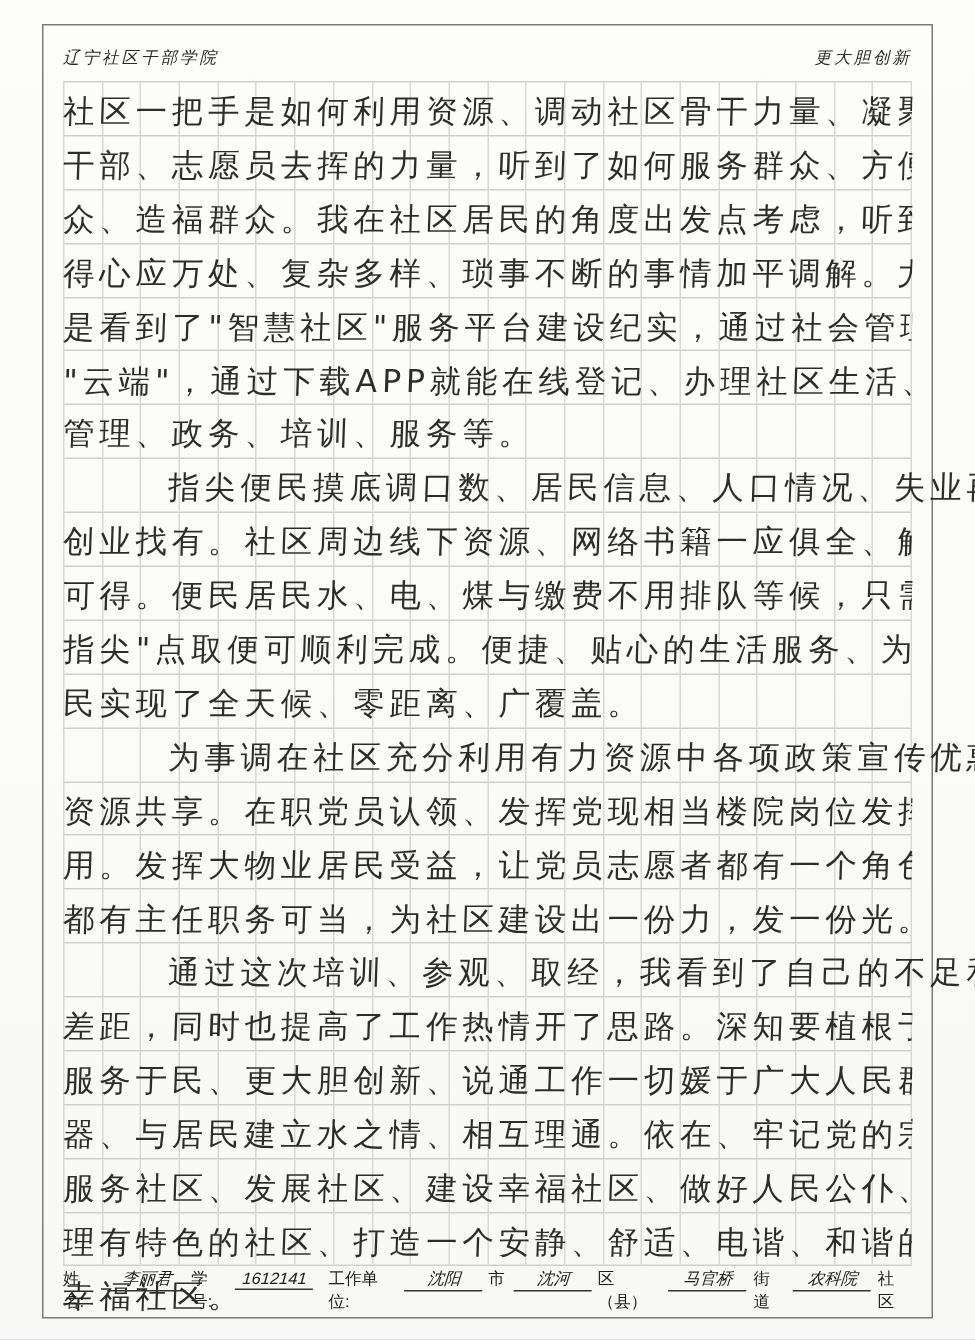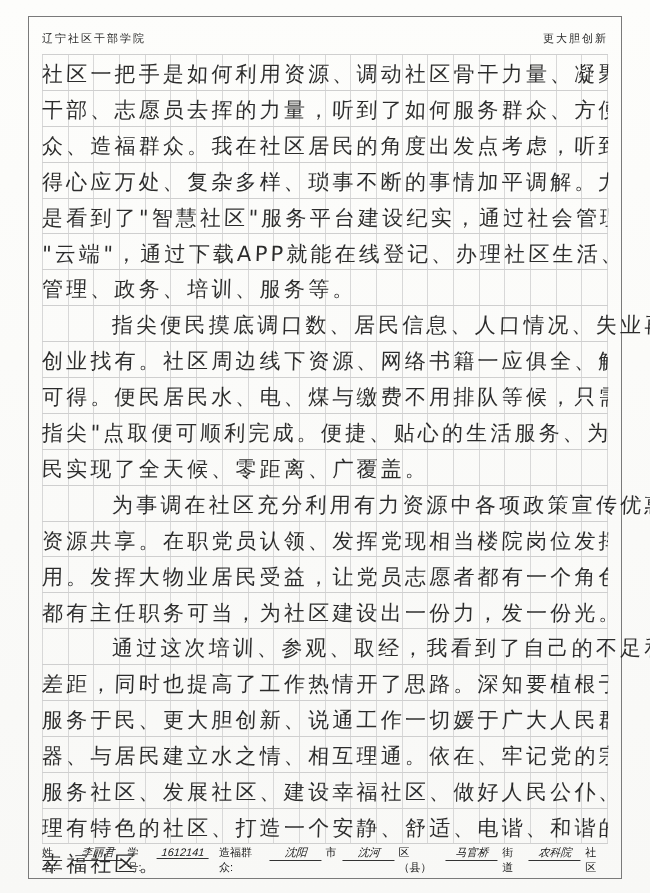--- a/index.html
+++ b/index.html
@@ -43,20 +43,21 @@
     align-items: center;
     justify-content: space-between;
     font-size: 11px;
     color: #2a2a2a;
     letter-spacing: 2px;
   }
   .header .h-left,
   .header .h-right {
     font-family: "DejaVu Sans", sans-serif;
     font-size: 11px;
+    font-style: italic;
   }
   
   .grid-wrap {
     position: absolute;
     left: 42px;
     top: 54px;
     width: 566px;
     height: 790px;
   }
   .grid-row {
@@ -714,21 +715,21 @@
     <span class="footer-seg">
       <span class="f-label">姓名:</span>
       <span class="f-value">李丽君</span>
     </span>
     <span class="footer-seg">
       <span class="f-label">学号:</span>
       <span class="f-value">1612141</span>
     </span>
     <span class="f-gap"></span>
     <span class="footer-seg">
-      <span class="f-label">造福群众:</span>
+      <span class="f-label">工作单位:</span>
       <span class="f-value">沈阳</span>
       <span class="f-label">市</span>
       <span class="f-value">沈河</span>
       <span class="f-label">区（县）</span>
       <span class="f-value">马官桥</span>
       <span class="f-label">街道</span>
       <span class="f-value">农科院</span>
       <span class="f-label">社区</span>
     </span>
   </div>

